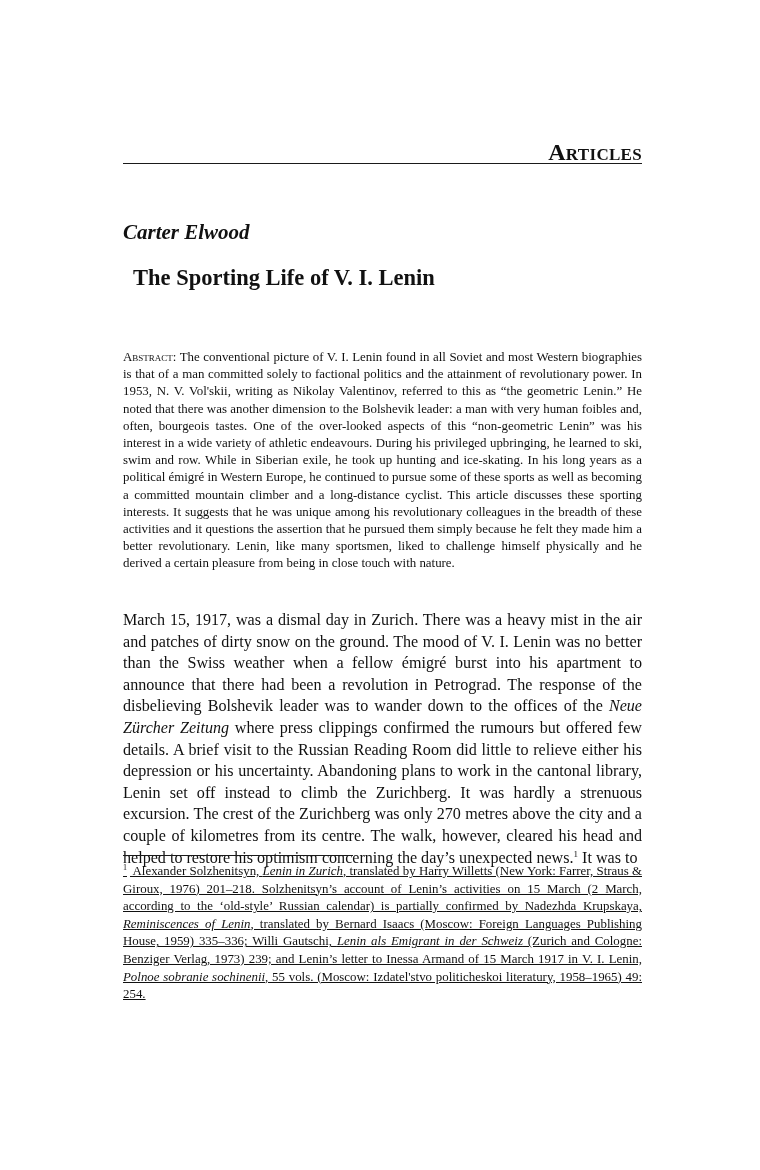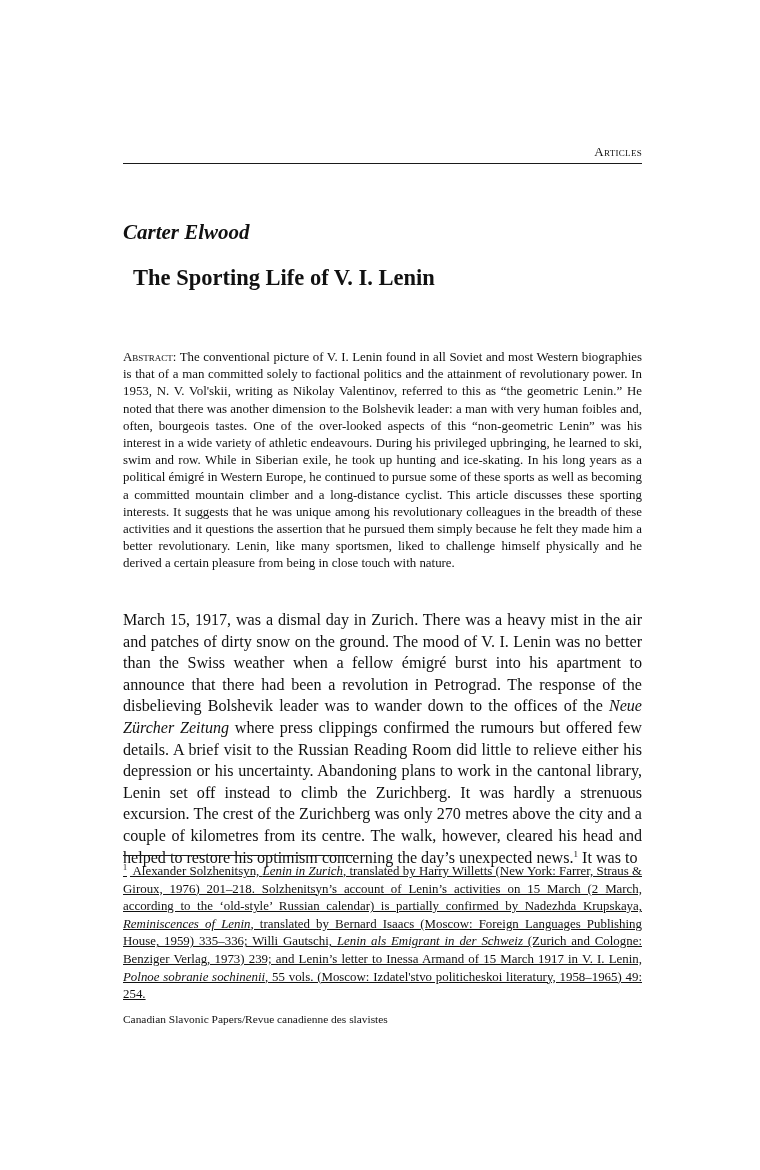--- a/index.html
+++ b/index.html
@@ -18,22 +18,22 @@
     .page {
       position: absolute;
       left: 123px;
       top: 0;
       width: 519px;
     }
     .running-head {
       position: absolute;
       top: 142px;
       right: 0;
-      font-weight: normal;
-      font-size: 13px;
+      font-weight: bold;
+      font-size: 24px;
       letter-spacing: 0.3px;
       font-variant: small-caps;
       line-height: 20px;
     }
     .head-rule {
       position: absolute;
       top: 163px;
       left: 0;
       width: 519px;
       height: 0;
@@ -131,16 +131,15 @@
 
   <div class="abstract"><span class="label">Abstract</span><span>:</span><span> The conventional picture of V. I. Lenin found in all Soviet and most Western biographies is that of a man committed solely to factional politics and the attainment of revolutionary power. In 1953, N. V. Vol'skii, writing as Nikolay Valentinov, referred to this as “the geometric Lenin.” He noted that there was another dimension to the Bolshevik leader: a man with very human foibles and, often, bourgeois tastes. One of the over-looked aspects of this “non-geometric Lenin” was his interest in a wide variety of athletic endeavours. During his privileged upbringing, he learned to ski, swim and row. While in Siberian exile, he took up hunting and ice-skating. In his long years as a political émigré in Western Europe, he continued to pursue some of these sports as well as becoming a committed mountain climber and a long-distance cyclist. This article discusses these sporting interests. It suggests that he was unique among his revolutionary colleagues in the breadth of these activities and it questions the assertion that he pursued them simply because he felt they made him a better revolutionary. Lenin, like many sportsmen, liked to challenge himself physically and he derived a certain pleasure from being in close touch with nature.</span></div>
 
   <div class="body-text"><span>March 15, 1917, was a dismal day in Zurich. There was a heavy mist in the air and patches of dirty snow on the ground. The mood of V. I. Lenin was no better than the Swiss weather when a fellow émigré burst into his apartment to announce that there had been a revolution in Petrograd. The response of the disbelieving Bolshevik leader was to wander down to the offices of the </span><em>Neue Zürcher Zeitung</em><span> where press clippings confirmed the rumours but offered few details. A brief visit to the Russian Reading Room did little to relieve either his depression or his uncertainty. Abandoning plans to work in the cantonal library, Lenin set off instead to climb the Zurichberg. It was hardly a strenuous excursion. The crest of the Zurichberg was only 270 metres above the city and a couple of kilometres from its centre. The walk, however, cleared his head and helped to restore his optimism concerning the day’s unexpected news.</span><sup class="fn">1</sup><span> It was to</span></div>
 
   <div class="fn-rule"></div>
 
   <div class="footnote"><sup>1</sup><span> Alexander Solzhenitsyn, </span><em>Lenin in Zurich</em><span>, translated by Harry Willetts (New York: Farrer, Straus &amp; Giroux, 1976) 201–218. Solzhenitsyn’s account of Lenin’s activities on 15 March (2 March, according to the ‘old-style’ Russian calendar) is partially confirmed by Nadezhda Krupskaya, </span><em>Reminiscences of Lenin</em><span>, translated by Bernard Isaacs (Moscow: Foreign Languages Publishing House, 1959) 335–336; Willi Gautschi, </span><em>Lenin als Emigrant in der Schweiz</em><span> (Zurich and Cologne: Benziger Verlag, 1973) 239; and Lenin’s letter to Inessa Armand of 15 March 1917 in V. I. Lenin, </span><em>Polnoe sobranie sochinenii</em><span>, 55 vols. (Moscow: Izdatel'stvo politicheskoi literatury, 1958–1965) 49: 254.</span></div>
 
   <div class="journal-footer">
-    <div>Canadian Slavonic Papers/Revue canadienne des slavistes</div>
   </div>
 
 </div>
 
 </body></html>

